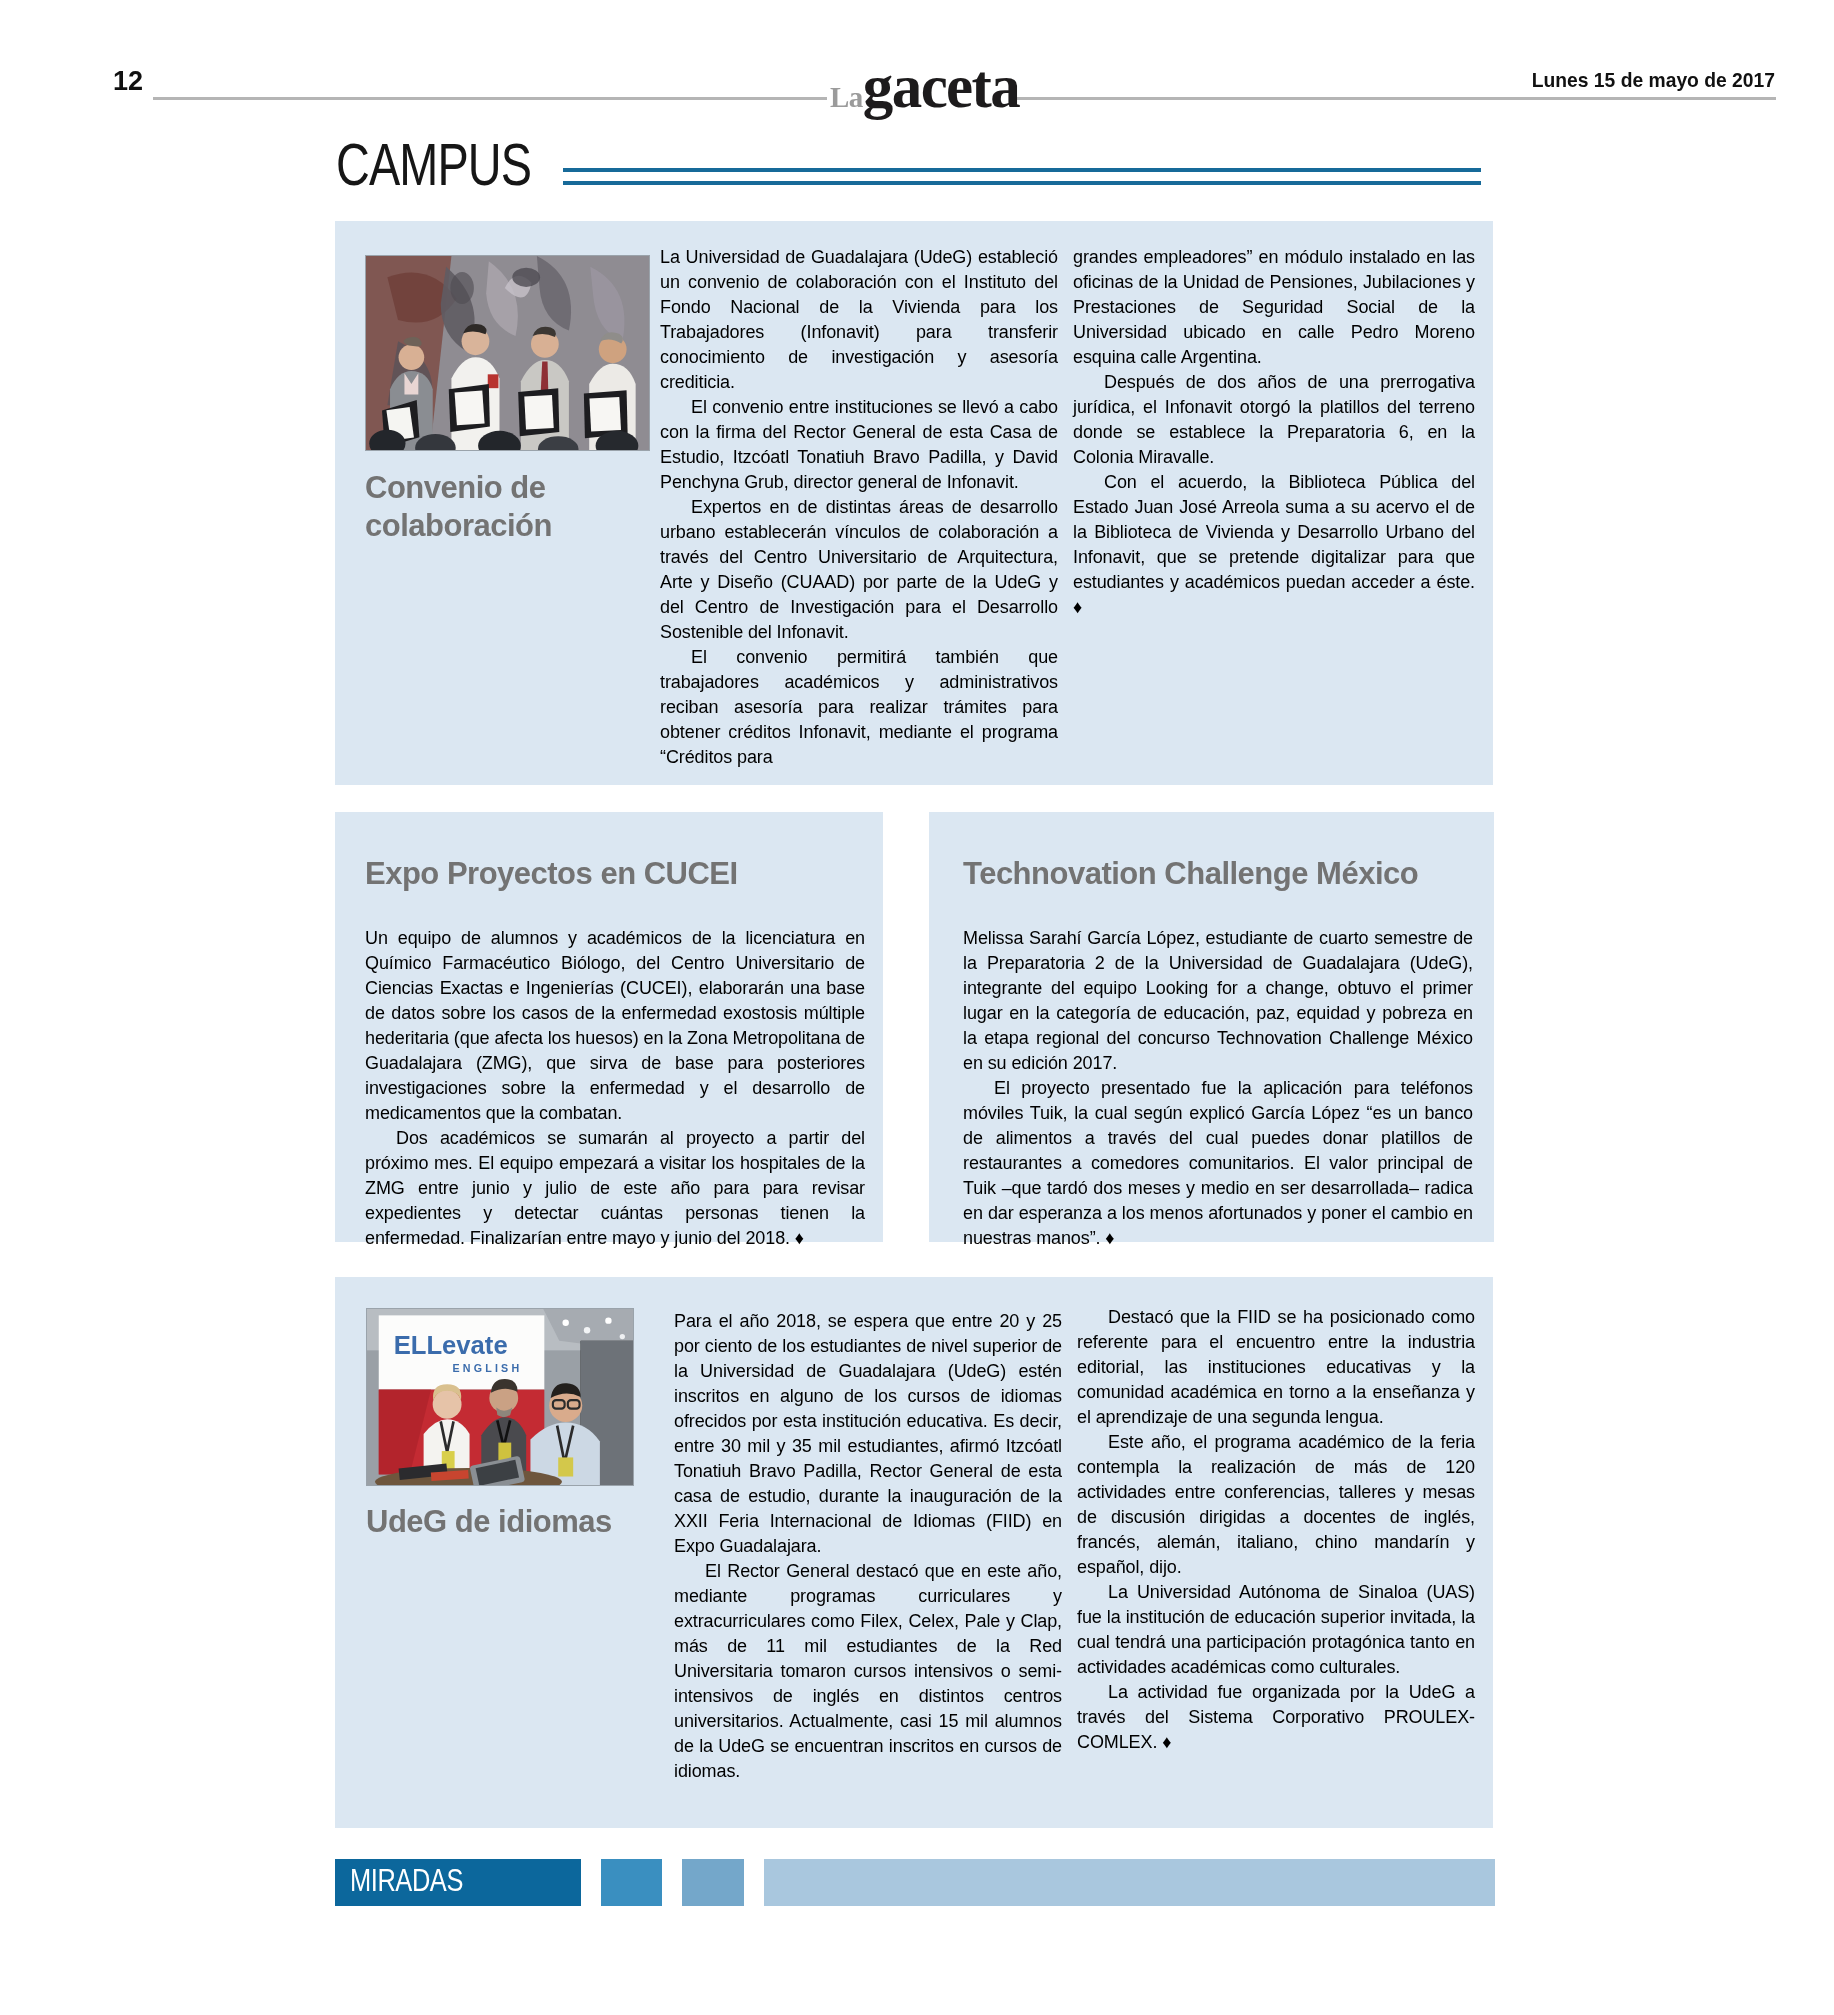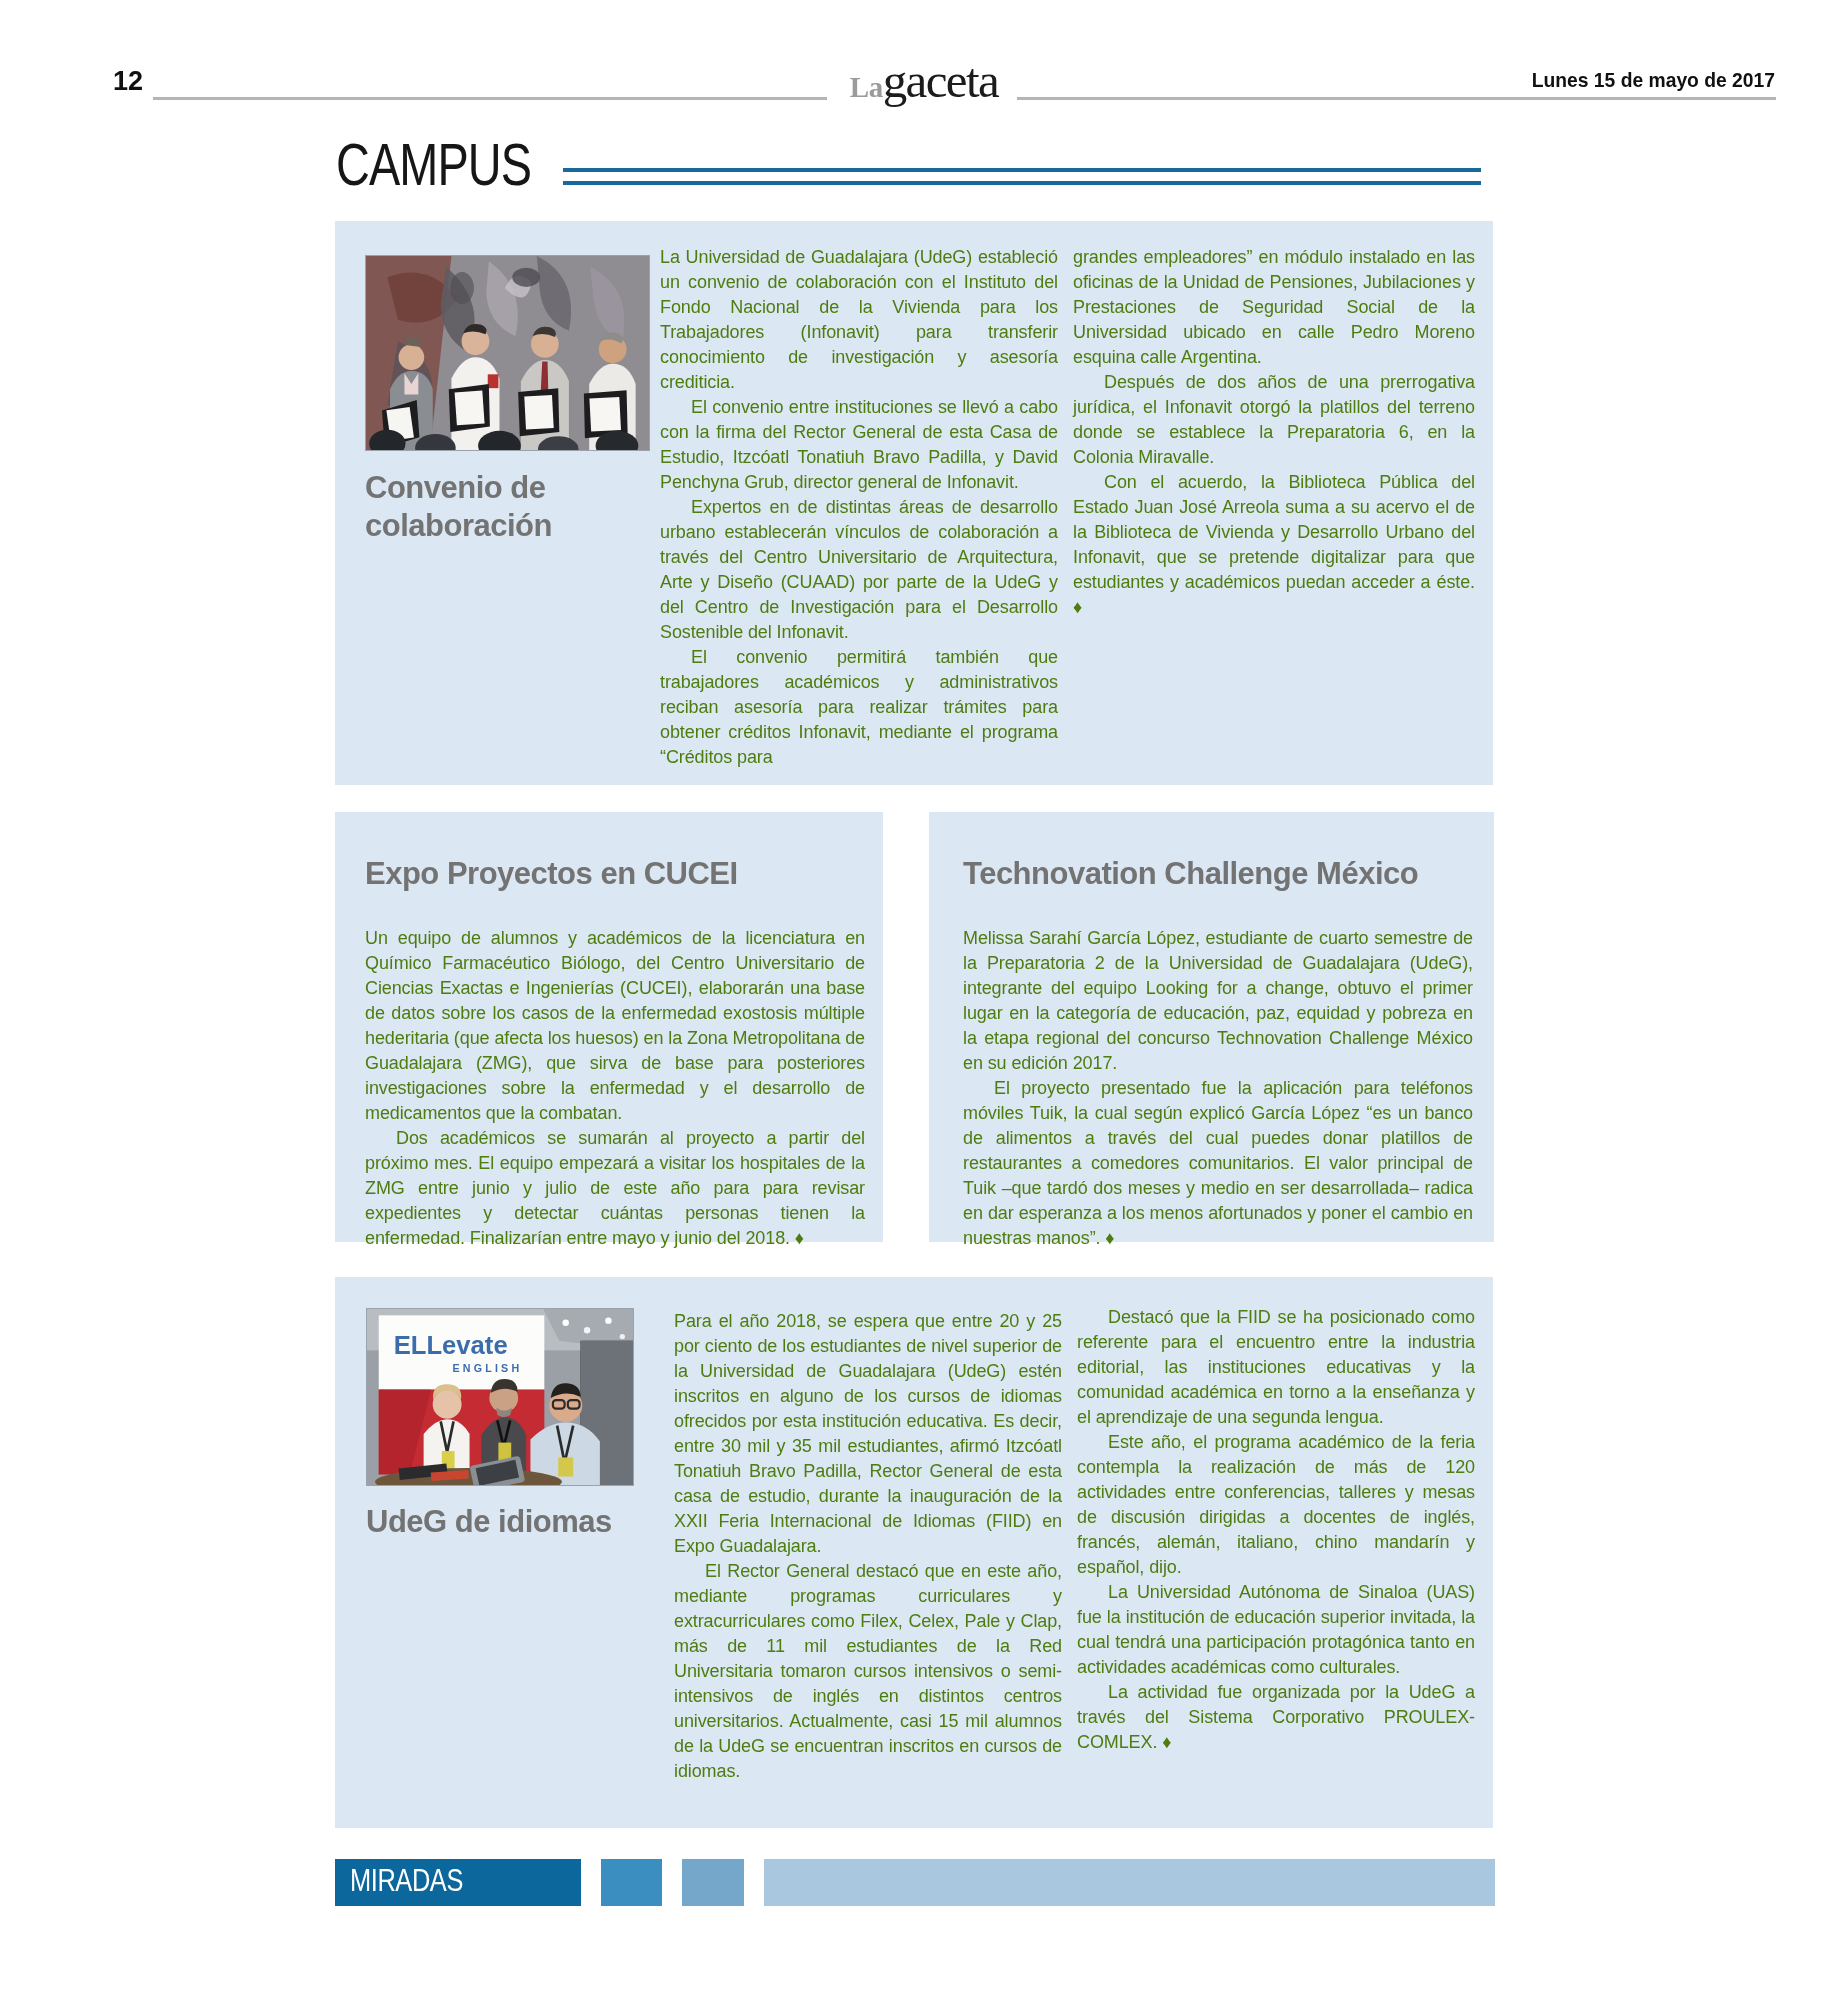--- a/index.html
+++ b/index.html
@@ -6,21 +6,21 @@
   .page{position:relative;width:1834px;height:1957px;background:#ffffff;overflow:hidden;
         font-family:"Liberation Sans",sans-serif;color:#231f20;}
 
   
   .pagenum{position:absolute;left:113px;top:66px;font-size:27px;font-weight:bold;color:#111;}
   .hrule{position:absolute;top:97px;height:2.7px;background:#b5b5b5;}
   .hrule.left{left:153px;width:674px;}
   .hrule.right{left:1017px;width:759px;}
   .masthead{position:absolute;left:830px;top:52px;width:188px;text-align:center;white-space:nowrap;}
   .masthead .la{font-family:"Liberation Serif",serif;font-weight:bold;font-size:29px;color:#9b9b9b;letter-spacing:-0.5px;}
-  .masthead .gaceta{font-family:"Liberation Serif",serif;font-weight:normal;font-size:49px;color:#1d1b1c;letter-spacing:-1.6px;}
+  .masthead .gaceta{font-family:"Liberation Serif",serif;font-weight:bold;font-size:61px;color:#1d1b1c;letter-spacing:-1.6px;}
   .pagedate{position:absolute;right:59px;top:70px;font-size:19.3px;font-weight:bold;color:#111;}
 
   
   .section-title{position:absolute;left:336px;top:130px;font-size:60px;color:#161616;
                  transform:scaleX(0.78);transform-origin:left top;letter-spacing:-1.1px;}
   .srule{position:absolute;height:3.8px;background:#176a99;left:563px;width:918px;}
   .srule.s1{top:168px;}
   .srule.s2{top:181px;}
 
   
@@ -28,21 +28,21 @@
   .box-convenio{left:335px;top:221px;width:1158px;height:564px;}
   .box-expo{left:335px;top:812px;width:548px;height:430px;}
   .box-tech{left:929px;top:812px;width:565px;height:430px;}
   .box-feria{left:335px;top:1277px;width:1158px;height:551px;}
 
   .art-title{position:absolute;font-size:31px;font-weight:bold;color:#737373;letter-spacing:-0.5px;line-height:38px;}
   .photo{position:absolute;border:0.5px solid #9aa3ab;box-sizing:border-box;}
   .photo svg{display:block;width:100%;height:100%;}
 
   .col{position:absolute;text-align:justify;}
-  .col .p{margin:0;font-size:18px;line-height:25px;color:#4d7c0f;letter-spacing:-0.1px;}
+  .col .p{margin:0;font-size:18px;line-height:25px;color:#000000;letter-spacing:-0.1px;}
   .col .p.ind{text-indent:31px;}
 
   
   .banner{position:absolute;left:335px;top:1859px;width:1160px;height:47px;display:flex;gap:20px;}
   .banner .seg1{width:246px;background:#0c679c;position:relative;}
   .banner .seg2{width:61px;background:#3a8fc0;}
   .banner .seg3{width:62px;background:#74a7ca;}
   .banner .seg4{flex:1;background:#a9c7de;}
   .banner .miradas{position:absolute;left:15px;top:4.3px;color:#ffffff;font-size:31px;
                    transform:scaleX(0.82);transform-origin:left top;letter-spacing:-0.5px;}

